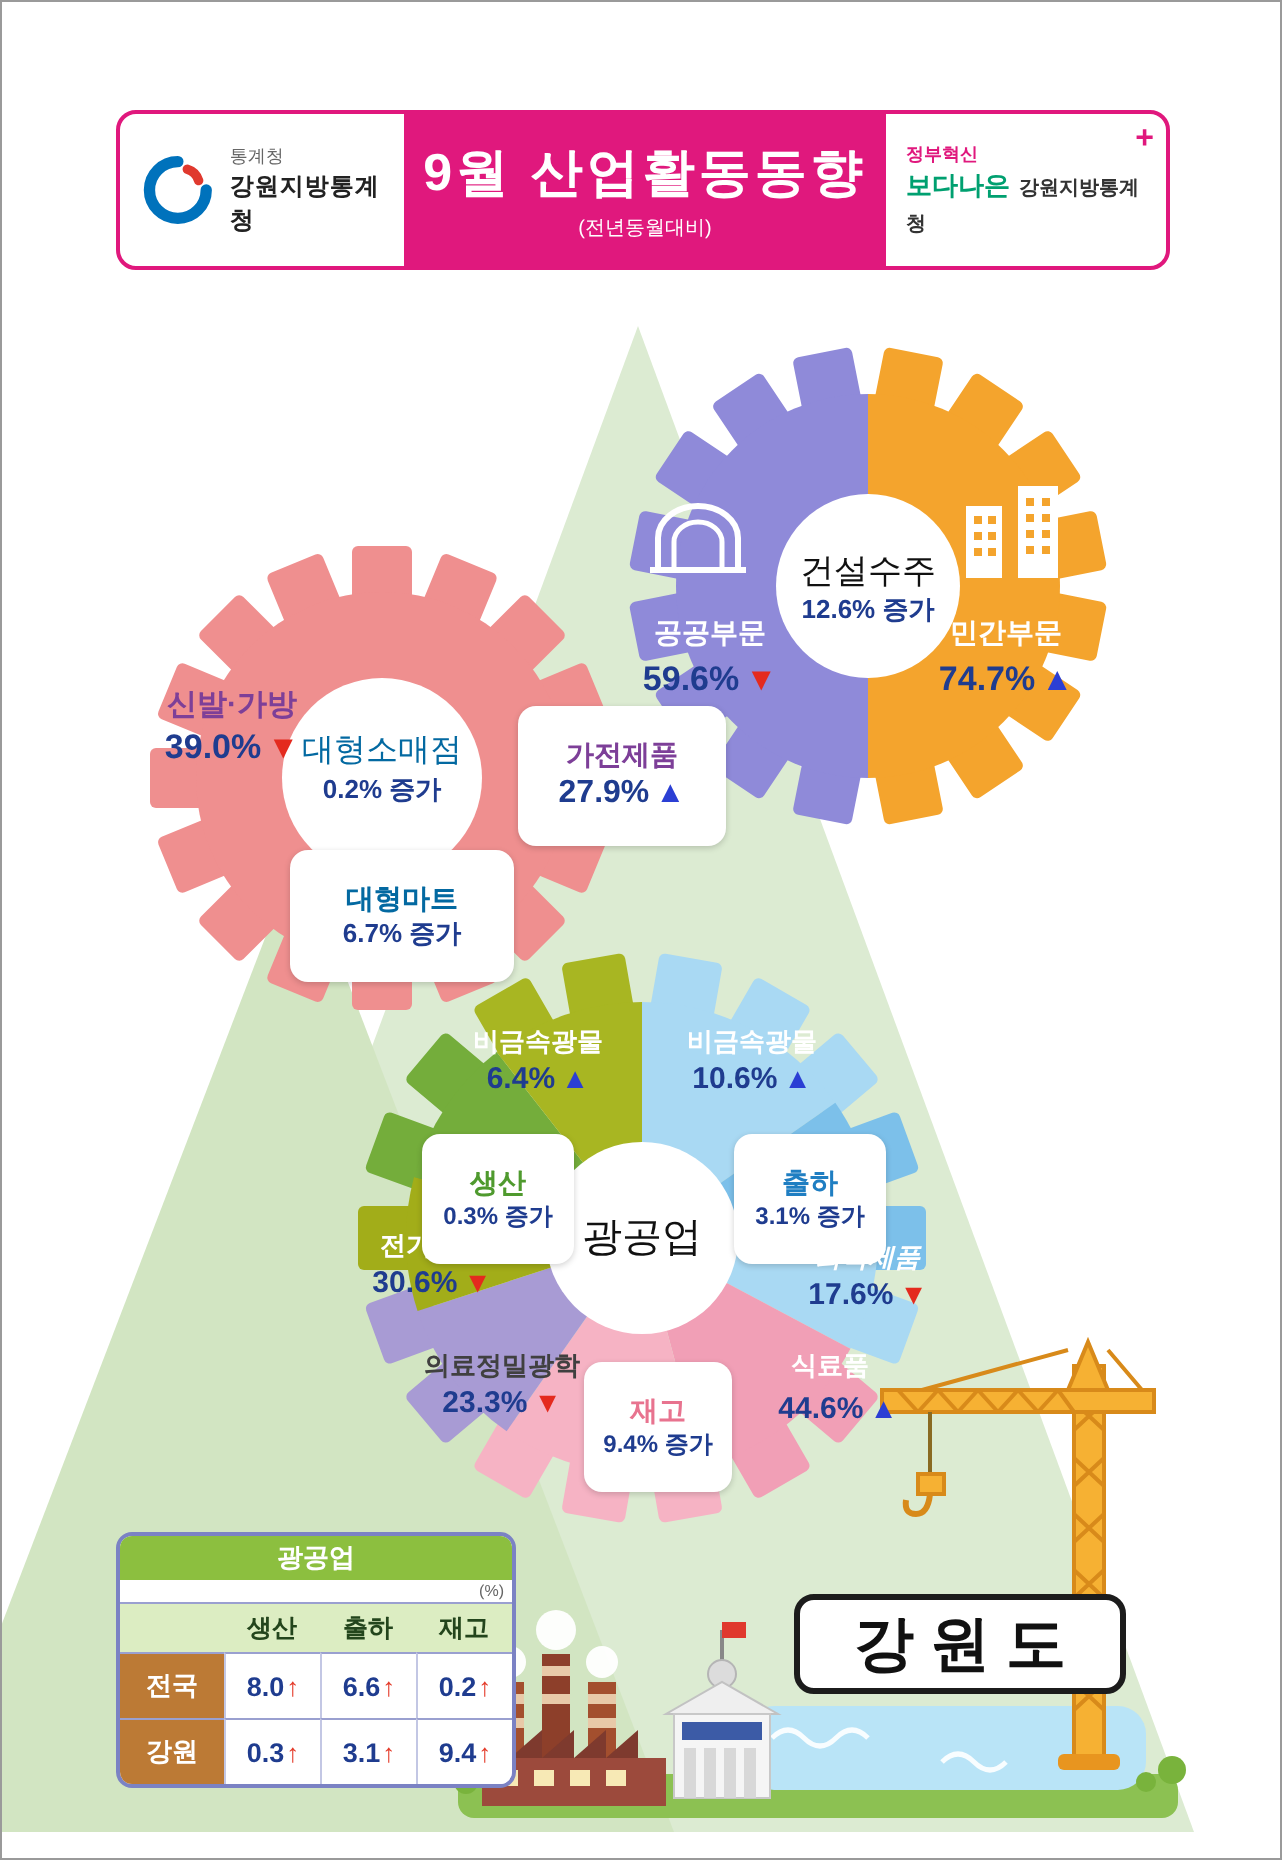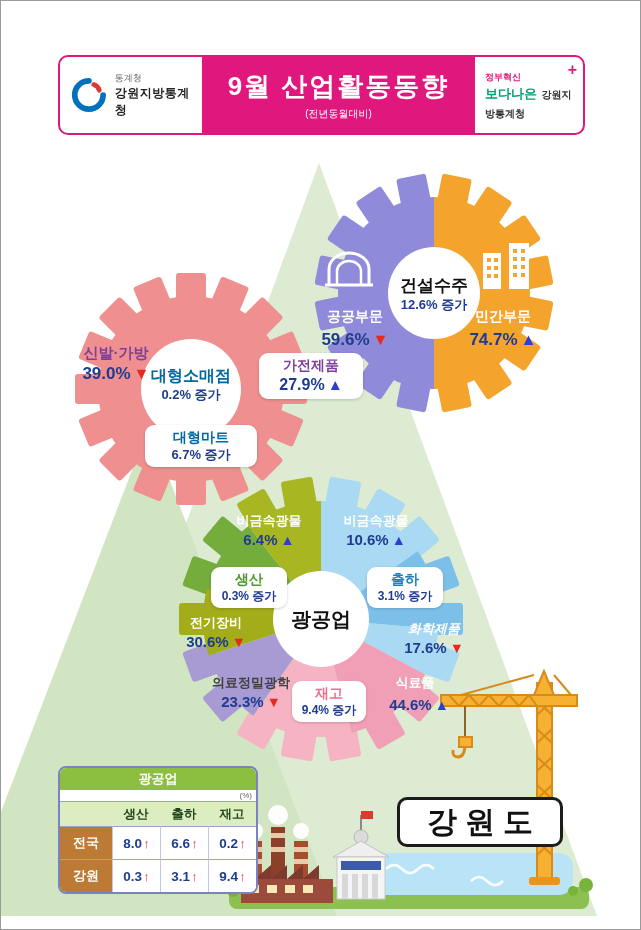--- a/index.html
+++ b/index.html
@@ -10,46 +10,46 @@
 
   
   .header{position:absolute;left:57px;top:54px;width:527px;height:80px;border:2px solid #e0187d;
           border-radius:10px;background:#fff;display:flex;overflow:hidden;box-sizing:border-box;}
   .logo-box{width:142px;display:flex;align-items:center;gap:7px;padding-left:10px;box-sizing:border-box;}
   .logo-small{font-size:9px;color:#666;}
   .logo-main{font-size:12px;font-weight:800;color:#222;letter-spacing:0.5px;}
   .title-box{flex:1;background:#e0187d;color:#fff;display:flex;flex-direction:column;align-items:center;justify-content:center;gap:3px;}
   .h-title{font-size:26px;font-weight:800;letter-spacing:2px;}
   .h-sub{font-size:10px;font-weight:400;}
-  .badge-box{width:108px;position:relative;padding:14px 6px 0 10px;box-sizing:border-box;}
+  .badge-box{width:140px;position:relative;padding:14px 6px 0 10px;box-sizing:border-box;}
   .badge-small{font-size:9px;font-weight:800;color:#e0187d;}
   .badge-bold{font-size:13px;font-weight:800;color:#00a070;}
   .badge-name{font-size:10px;font-weight:800;color:#333;}
   .badge-plus{position:absolute;right:6px;top:4px;color:#e0187d;font-size:16px;font-weight:800;}
 
   
   .gear-center{position:absolute;text-align:center;line-height:1.25;}
-  .gc-title{font-weight:700;}
+  .gc-title{font-weight:400;}
   .gc-value{font-size:13px;font-weight:800;color:#1f3c8f;margin-top:1px;}
   .stat{position:absolute;text-align:center;line-height:1.3;}
   .s-label{font-size:14px;font-weight:800;}
   .s-value{font-size:17px;font-weight:800;color:#1f3c8f;white-space:nowrap;}
   .s-sm{font-size:15px;}
   .purple{color:#7d3f98;}
   .white{color:#ffffff;}
   .lav{color:#404040;}
   .magenta{color:#0369a1;}
   .green-t{color:#4f9a2e;}
   .blue-t{color:#1f7ec2;}
   .pink-t{color:#e8738f;}
   .arr{margin-left:3px;font-size:0.95em;}
   .arrow-up{color:#2b3fd4;}
   .arrow-down{color:#e42a1e;}
 
-  .chip{position:absolute;background:#fff;border-radius:9px;text-align:center;padding:4px 6px;
+  .chip{position:absolute;background:#fff;border-radius:9px;text-align:center;padding:16px 6px;
         box-shadow:0 1px 3px rgba(0,0,0,0.18);line-height:1.25;}
   .c-title{font-size:14px;font-weight:800;}
   .c-value{font-size:12px;font-weight:800;color:#1f3c8f;white-space:nowrap;}
   .c-big{font-size:16px;}
 
   
   .region-sign{position:absolute;left:396px;top:796px;width:166px;height:50px;background:#fff;
                border:3px solid #1c1c1c;border-radius:10px;display:flex;align-items:center;justify-content:center;
                font-size:30px;font-weight:800;color:#111;letter-spacing:8px;box-sizing:border-box;padding-left:8px;}
 

